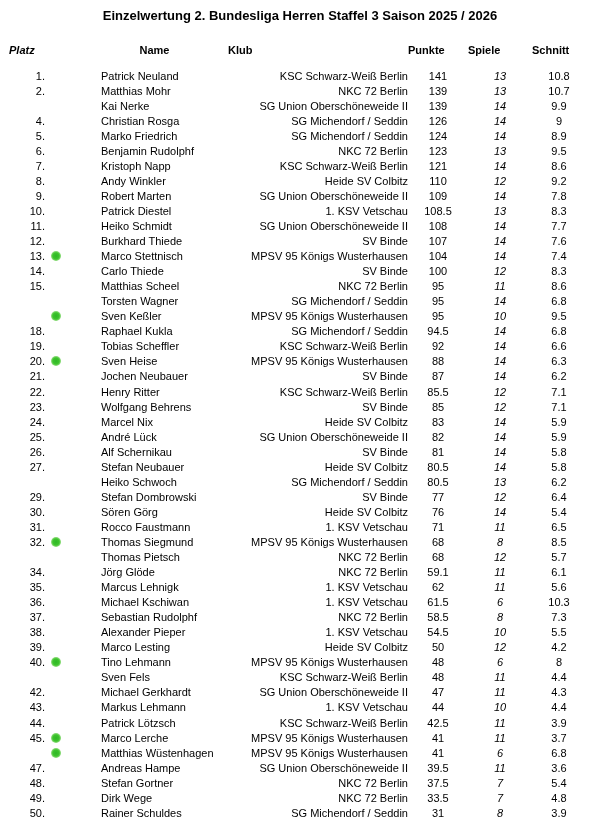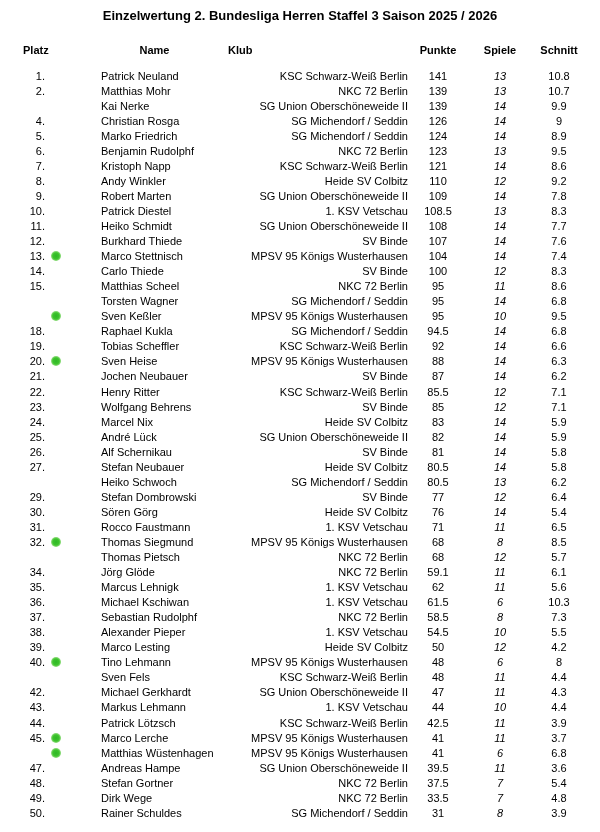--- a/index.html
+++ b/index.html
@@ -30,24 +30,24 @@
     display: grid;
     grid-template-columns: 45px 21px 162px 180px 60px 64px 54px;
     align-items: center;
   }
   .header {
     margin-top: 19px;
     font-weight: bold;
     font-size: 11px;
     height: 15px;
   }
-  .h-platz { grid-column: 1 / 3; text-align: left; padding-left: 23px; }
+  .h-platz { grid-column: 1 / 3; text-align: left; padding-left: 9px; font-style: italic; }
   .h-name  { text-align: center; margin-left: 15px; }
   .h-klub  { text-align: left; }
-  .h-num   { text-align: center; }
+  .h-num   { }
   .rows {
     margin-top: 11px;
   }
   .row {
     height: 15.05px;
     font-size: 11px;
   }
   .c-rank   { text-align: right; }
   .c-dot    { text-align: center; line-height: 0; }
   .c-name   { text-align: left; white-space: nowrap; margin-left: 35px; }

